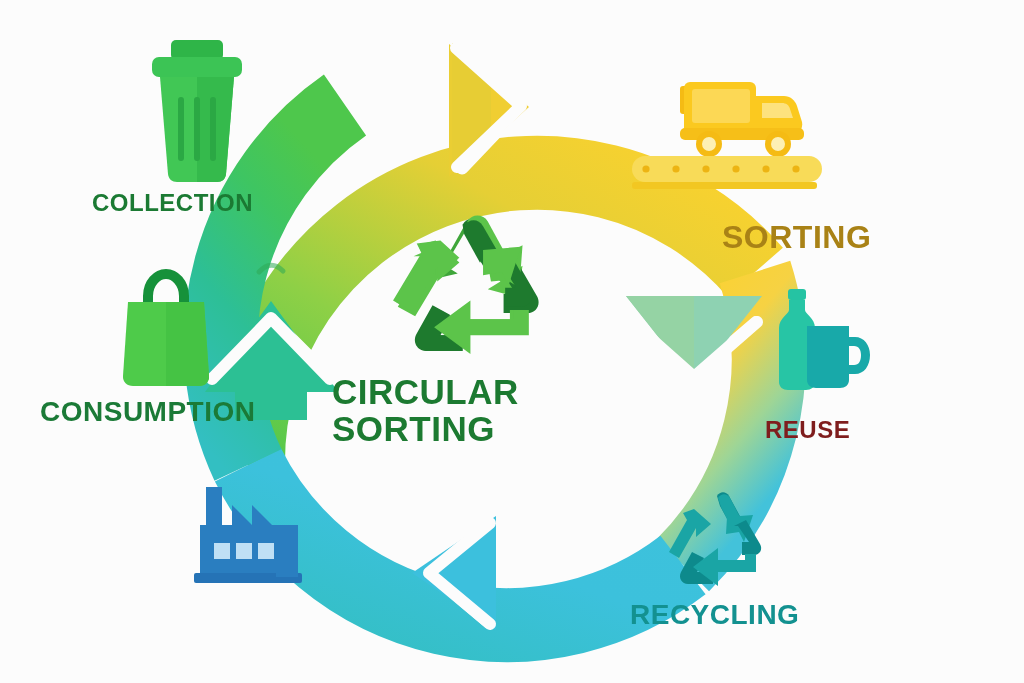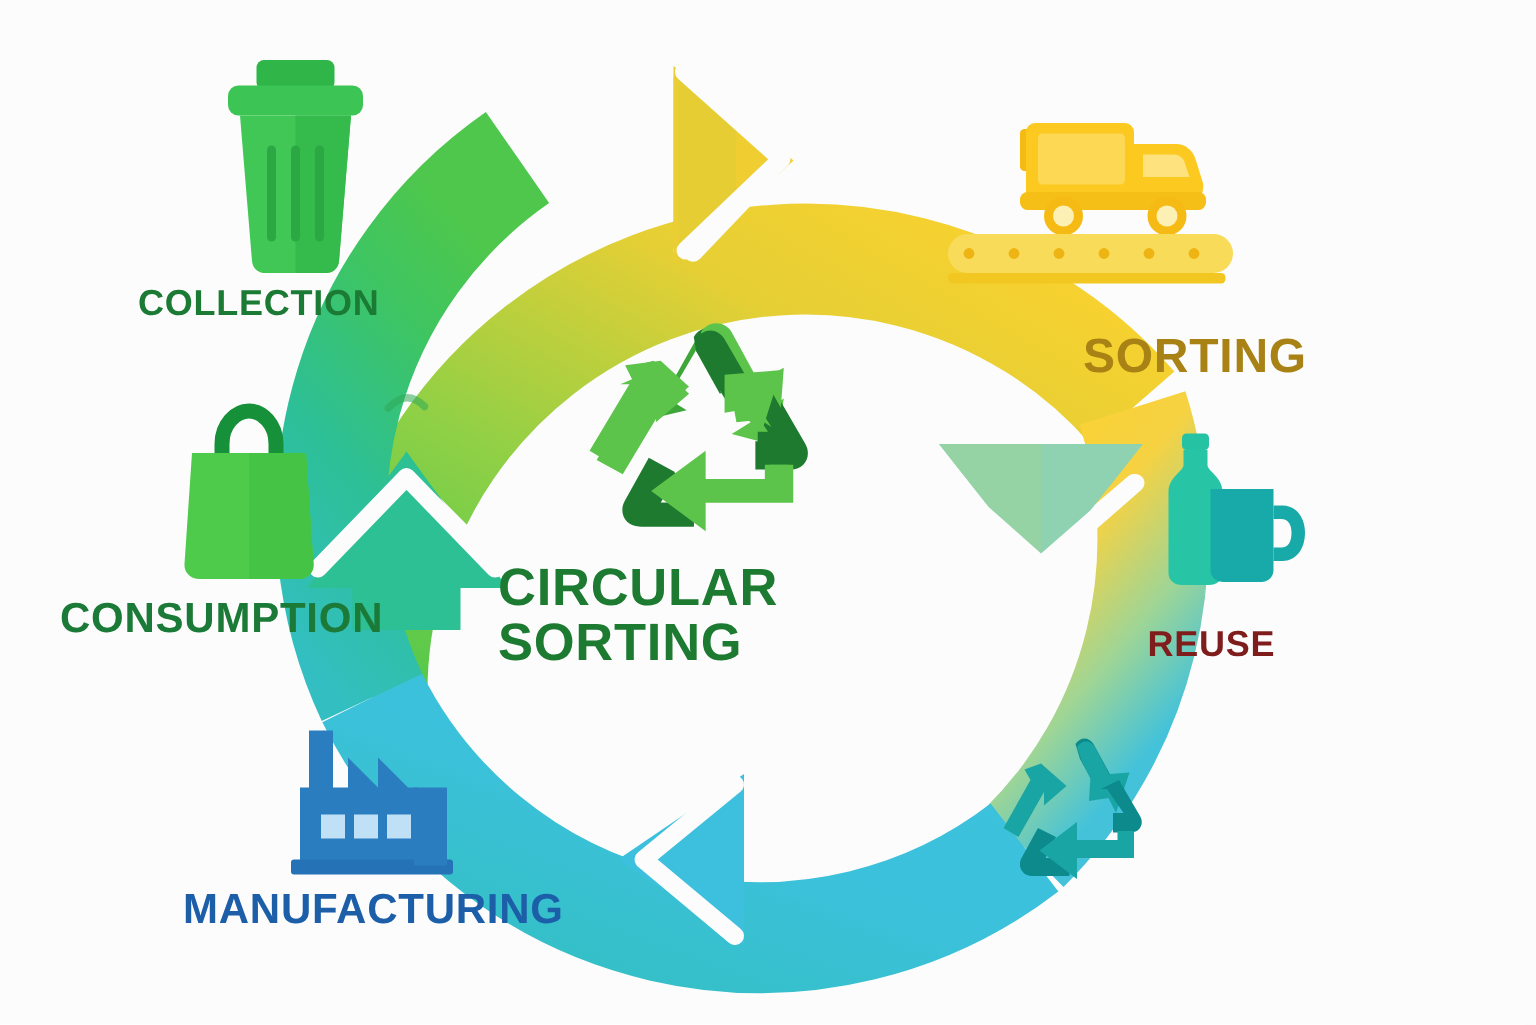--- a/index.html
+++ b/index.html
@@ -301,35 +301,35 @@
     <path d="M50 6 C53 1 59 1 62 6 L74 29 L63 35 L53 15 Z" fill="#1aa5a5"></path>
     <path d="M59 25 L85 23 L76 50 L71 40 L58 42 Z" fill="#1aa5a5"></path>
     <path d="M66 34 L78 28 L92 52 C95 57 92 63 86 63 L74 63 L74 50 L81 50 L70 34 Z" fill="#0d8a8c"></path>
 
     <path d="M26 17 L43 32 L28 45 L28 36 L11 66 L1 60 L19 28 L15 21 Z" fill="#1aa5a5"></path>
 
     <path d="M45 64 L45 92 L20 92 C14 92 10 86 13 80 L24 60 L36 66 L29 80 L45 80 Z" fill="#0d8a8c"></path>
 
     <path d="M88 62 L88 80 L50 80 L50 94 L25 75 L50 56 L50 68 L77 68 L77 62 Z" fill="#1aa5a5"></path>
   </svg>
+  <div class="node-label" id="label-recycling">RECYCLING</div>
 
   <svg class="node-icon" id="icon-manufacturing" viewBox="0 0 112 100">
 
     <path d="M14 2 L30 2 L30 46 L14 46 Z" fill="#2a7ec0"></path>
 
     <path d="M14 40 L40 40 L40 20 L60 40 L60 20 L80 40 L86 40 L86 92 L8 92 L8 40 Z" fill="#2a7ec0"></path>
 
     <rect x="2" y="88" width="108" height="10" rx="2" fill="#2573b6"></rect>
     <rect x="84" y="40" width="22" height="52" fill="#2a7ec0"></rect>
 
     <rect x="22" y="58" width="16" height="16" fill="#bfe0f5"></rect>
     <rect x="44" y="58" width="16" height="16" fill="#bfe0f5"></rect>
     <rect x="66" y="58" width="16" height="16" fill="#bfe0f5"></rect>
   </svg>
-  <div class="node-label" id="label-manufacturing">MANUFACTURING</div>
 
   <svg class="node-icon" id="icon-consumption" viewBox="0 0 96 120">
 
     <path d="M30 46 L30 28 C30 15 39 6 48 6 C57 6 66 15 66 28 L66 46" fill="none" stroke="#16913a" stroke-width="10" stroke-linecap="round"></path>
 
     <path d="M10 34 L86 34 L91 108 C91.4 114 87 118 81 118 L15 118 C9 118 4.6 114 5 108 Z" fill="#4ecb4a"></path>
     <path d="M48 34 L86 34 L91 108 C91.4 114 87 118 81 118 L48 118 Z" fill="#45c344"></path>
   </svg>
   <div class="node-label" id="label-consumption">CONSUMPTION</div>
 

